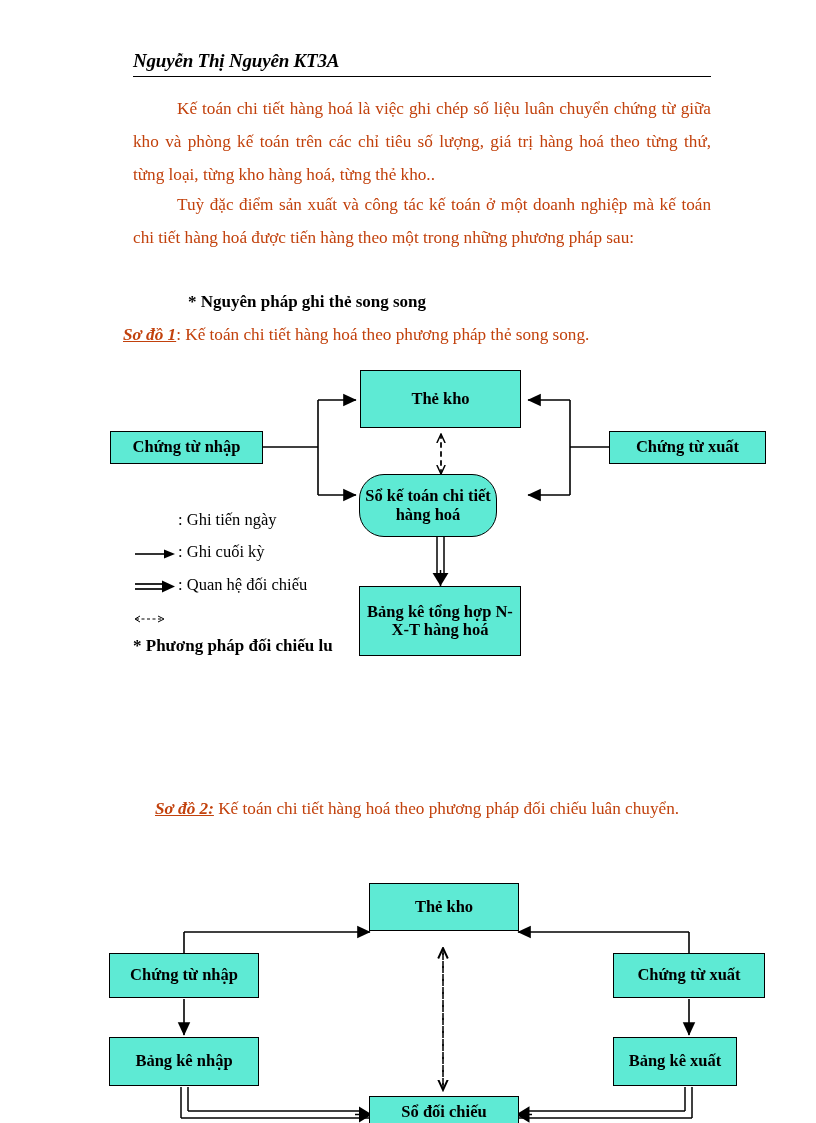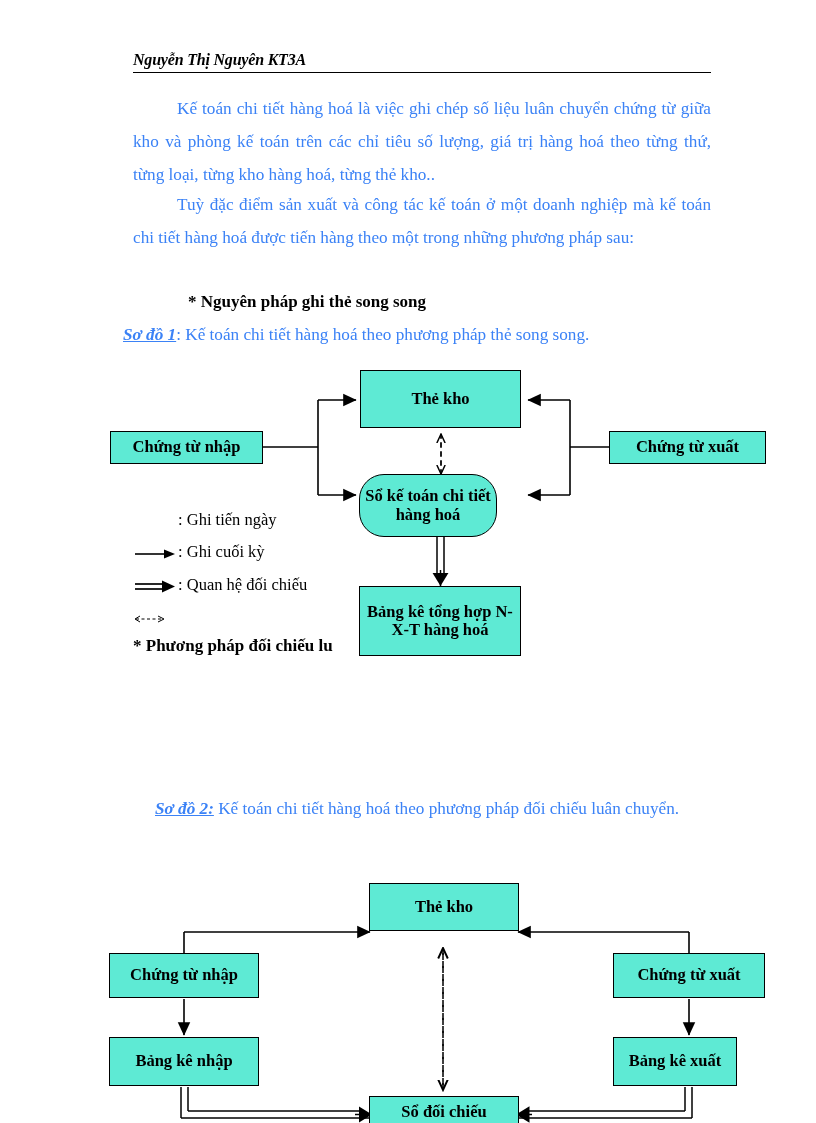--- a/index.html
+++ b/index.html
@@ -22,38 +22,38 @@
   
   .header-block {
     position: absolute;
     left: 133px;
     top: 50px;
     width: 578px;
   }
   .header-name {
     font-weight: bold;
     font-style: italic;
-    font-size: 16px;
+    font-size: 19px;
     letter-spacing: -0.2px;
     line-height: 1.2;
     padding-bottom: 2px;
   }
   .header-rule {
     border-bottom: 1.3px solid #000;
     width: 578px;
     margin-top: 1px;
   }
 
   
   .para {
     position: absolute;
     font-size: 17.2px;
     line-height: 33px;
     text-align: justify;
-    color: #3b82f6;
+    color: #c2410c;
   }
   .para .indent {
     display: inline-block;
     width: 44px;
   }
 
   .bold-head {
     position: absolute;
     font-weight: bold;
     font-size: 17px;

